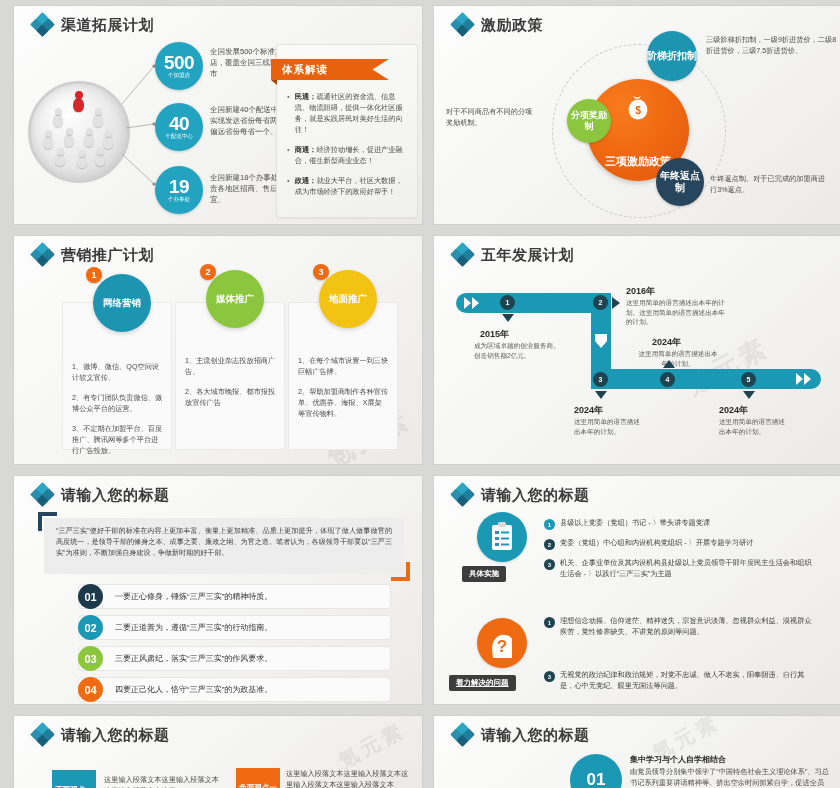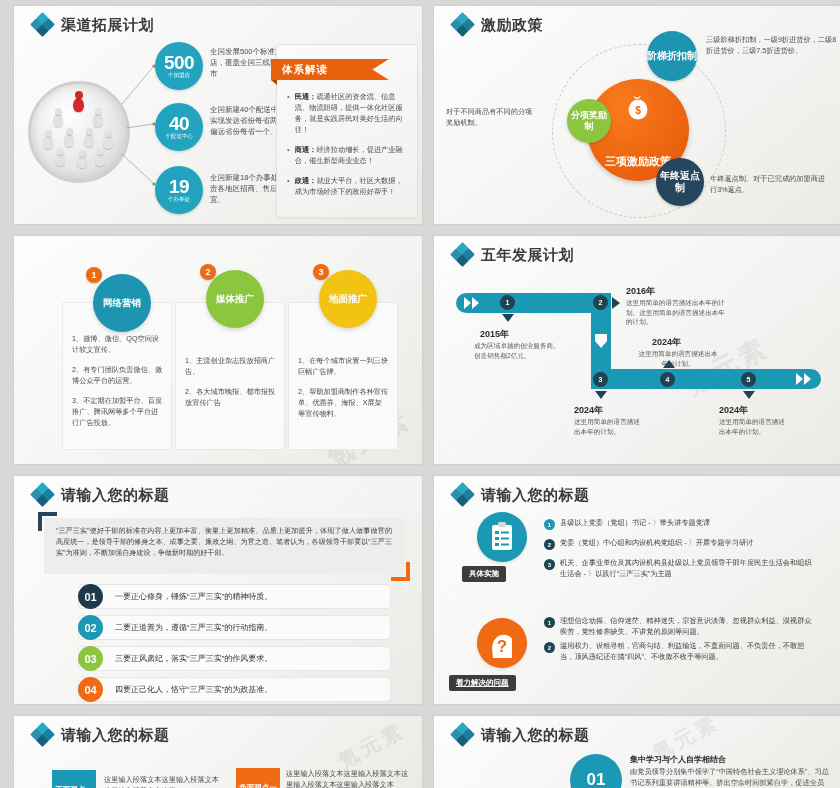--- a/index.html
+++ b/index.html
@@ -83,21 +83,21 @@
      box-shadow:0 1px 3px rgba(0,0,0,.2);text-align:center;}
   .sat.top{left:213px;top:25px;width:50px;height:50px;background:#1d94b0;}
   .sat.left{left:105px;top:93px;width:44px;height:44px;background:#8cc63e;font-size:9px;line-height:11px;margin-left:28px;}
   .sat.bottom{left:222px;top:152px;width:48px;height:48px;background:#27455c;}
   .sattext{position:absolute;font-size:7.2px;line-height:11px;color:#4b4b4b;}
 
   
   .mcol{position:absolute;top:66px;width:108px;height:146px;background:#fafafa;
      border:1px solid #eaeaea;border-radius:2px;}
   .mcol p{margin:0 0 9px 0;font-size:7.2px;line-height:11px;color:#4a4a4a;}
-  .mcol .body{position:absolute;left:9px;right:8px;top:30px;}
+  .mcol .body{position:absolute;left:9px;right:8px;top:58px;}
   .mball{position:absolute;width:58px;height:58px;border-radius:50%;display:flex;
      flex-direction:column;align-items:center;justify-content:center;color:#fff;
      font-size:9.5px;line-height:12px;font-weight:bold;box-shadow:0 2px 4px rgba(0,0,0,.15);}
   .mnum{position:absolute;width:16px;height:16px;border-radius:50%;background:#ef6a12;color:#fff;
      font-size:9px;font-weight:bold;display:flex;align-items:center;justify-content:center;
      box-shadow:0 1px 2px rgba(0,0,0,.2);}
 
   
   .bar{position:absolute;background:#1b98b4;}
   .tnode{position:absolute;width:15px;height:15px;border-radius:50%;background:#1d4450;color:#fff;
@@ -266,20 +266,29 @@
 
       <div class="sat bottom">
         <span>年终返点制</span>
       </div>
       <div class="sattext" style="left:276px;top:167px;width:120px;">年终返点制。对于已完成的加盟商进行3%返点。</div>
     </div>
   </div>
 
   <div class="slide">
     <div class="slide-inner">
+      <div class="hdr">
+        <span class="diamonds">
+            <i></i>
+            <i></i>
+            <i></i>
+            <i></i>
+          </span>
+        <span class="hdr-title">营销推广计划</span>
+      </div>
       <div class="wm">氪元素</div>
 
       <div class="mcol" style="left:48px;">
         <div class="body">
           <p>1、微博、微信、QQ空间设计软文宣传。</p>
           <p>2、有专门团队负责微信、微博公众平台的运营。</p>
           <p>3、不定期在加盟平台、百度推广、腾讯网等多个平台进行广告投放。</p>
         </div>
       </div>
       <div class="mball" style="left:79px;top:38px;background:#1d94b0;">
@@ -448,23 +457,23 @@
           <path d="M6 31 C5 22 4 16 9 11 C14 6 22 7 25 12 L25 31 Z" fill="#fff"></path>
           <text x="15" y="25" font-size="17" font-weight="bold" fill="#ef6a12" text-anchor="middle" font-family="Liberation Sans">?</text>
         </svg>
       </div>
       <div class="plabel" style="left:15px;top:199px;text-decoration:underline;">着力解决的问题</div>
 
       <div class="pitem" style="left:110px;top:140px;">
         <span class="pnum">1</span>
         <p>理想信念动摇、信仰迷茫、精神迷失，宗旨意识淡薄、忽视群众利益、漠视群众疾苦，党性修养缺失、不讲党的原则等问题。</p>
       </div>
-      <div class="pitem" style="left:110px;top:165px;">
-        <span class="pnum">2</span>
-        <p>滥用权力、设租寻租，官商勾结、利益输送，不直面问题、不负责任，不敢担当，顶风违纪还在搞“四风”、不收敛不收手等问题。</p>
+      <div class="pitem" style="left:110px;top:194px;">
+        <span class="pnum">3</span>
+        <p>无视党的政治纪律和政治规矩，对党不忠诚、做人不老实，阳奉阴违、自行其是，心中无党纪、眼里无国法等问题。</p>
       </div>
     </div>
   </div>
 
   <div class="slide">
     <div class="slide-inner">
       <div class="hdr">
         <span class="diamonds">
             <i></i>
             <i></i>

